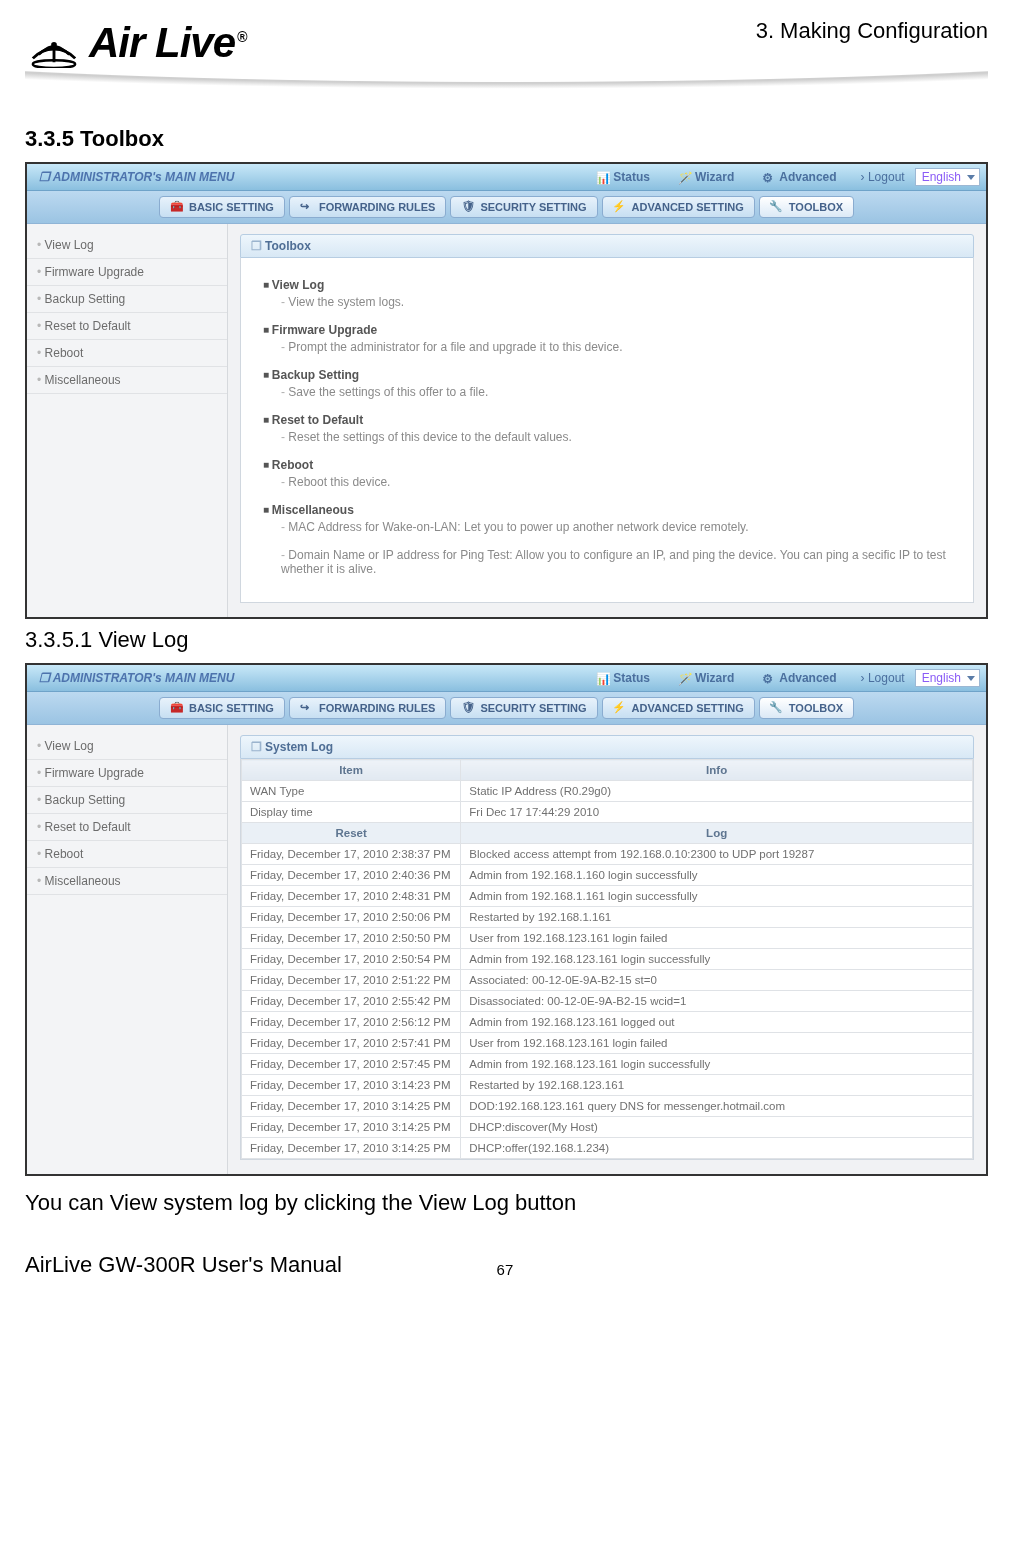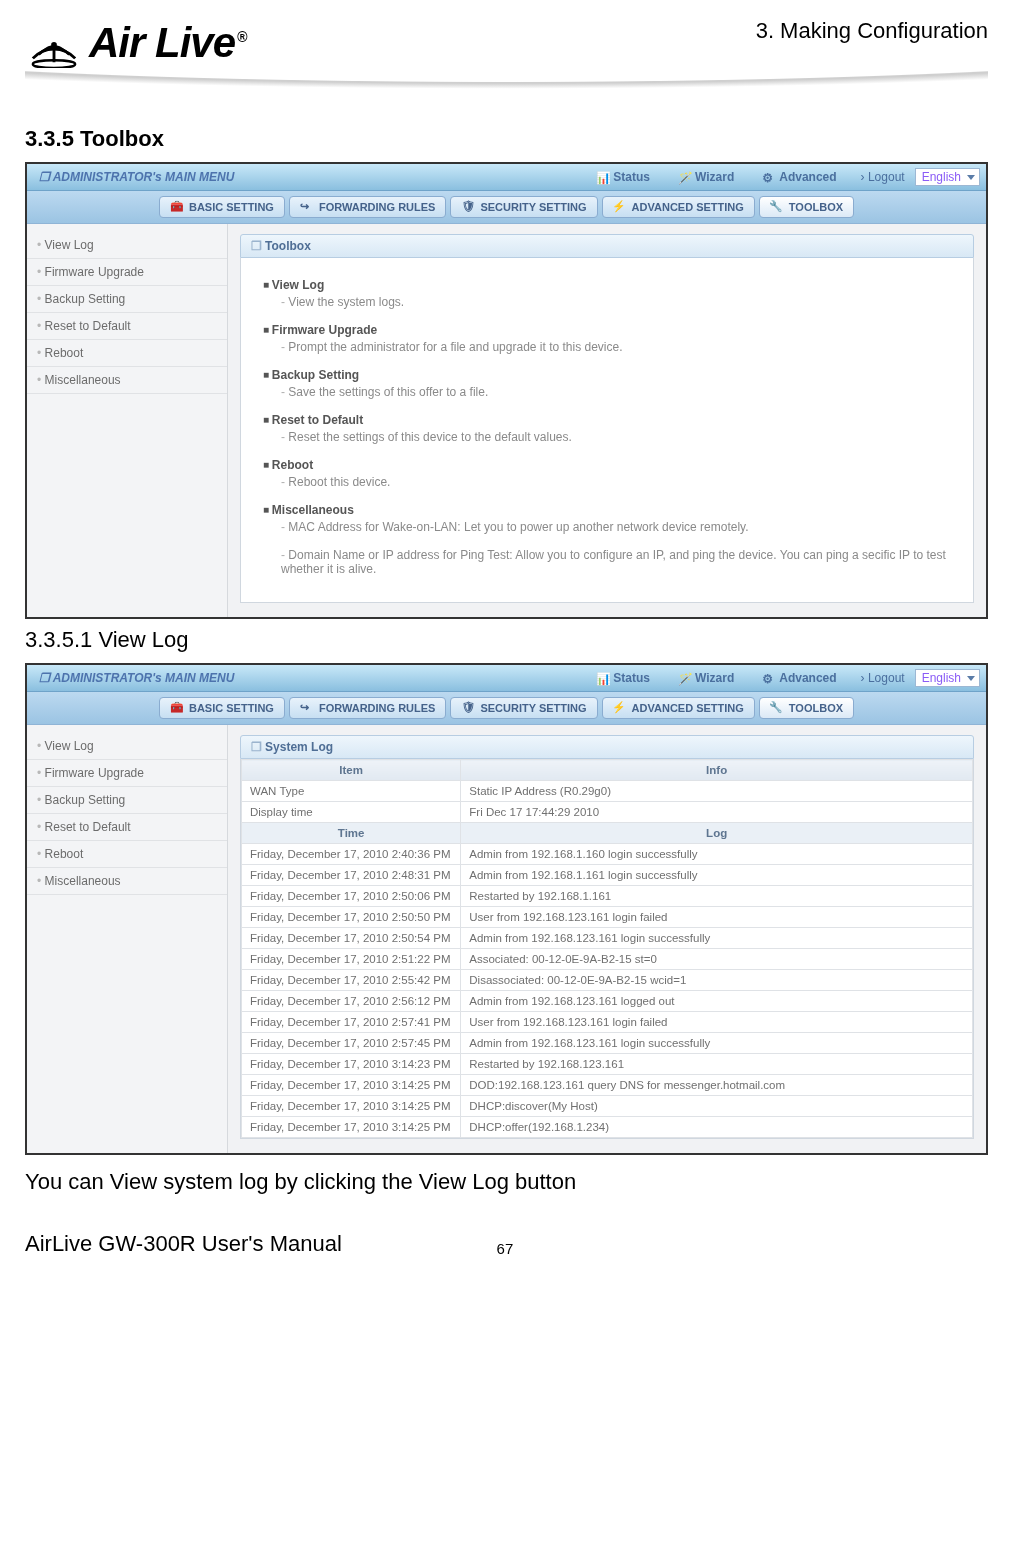--- a/index.html
+++ b/index.html
@@ -390,25 +390,29 @@
                   <td>WAN Type</td>
                   <td>Static IP Address (R0.29g0)</td>
                 </tr>
                 <tr>
                   <td>Display time</td>
                   <td>Fri Dec 17 17:44:29 2010</td>
                 </tr>
               </tbody>
             <tbody>
                 <tr class="hdr">
-              <td>Time</td>
+              <td>Reset</td>
               <td>Log</td>
             </tr>
             </tbody>
               <tbody id="log-rows">
+                <tr>
+                  <td>Friday, December 17, 2010 2:38:37 PM</td>
+                  <td>Blocked access attempt from 192.168.0.10:2300 to UDP port 19287</td>
+                </tr>
                 <tr>
                   <td>Friday, December 17, 2010 2:40:36 PM</td>
                   <td>Admin from 192.168.1.160 login successfully</td>
                 </tr>
                 <tr>
                   <td>Friday, December 17, 2010 2:48:31 PM</td>
                   <td>Admin from 192.168.1.161 login successfully</td>
                 </tr>
                 <tr>
                   <td>Friday, December 17, 2010 2:50:06 PM</td>

